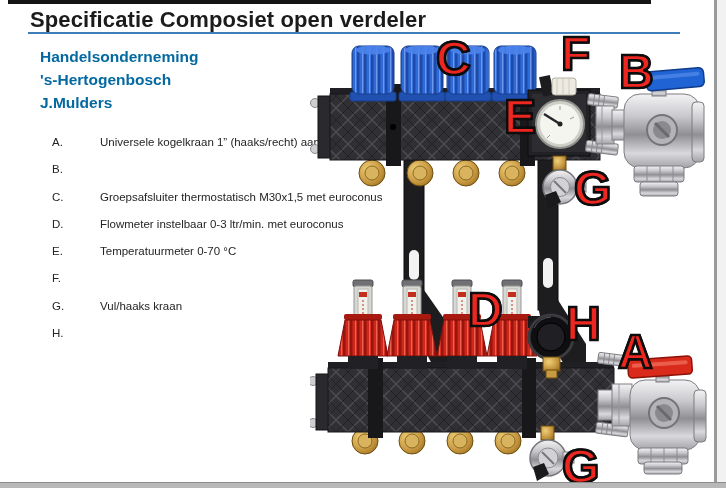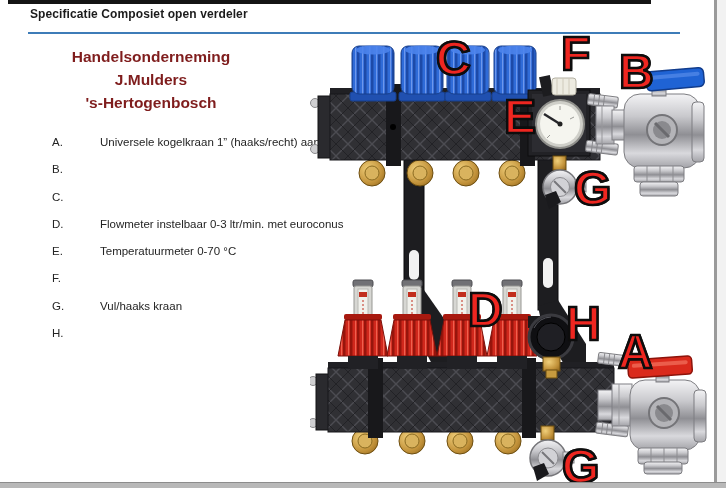--- a/index.html
+++ b/index.html
@@ -1,23 +1,23 @@
 <!DOCTYPE html>
 <html><head>
 <meta charset="utf-8">
 <style>
   html,body{margin:0;padding:0;background:#ffffff;}
   .screen{position:relative;width:726px;height:488px;background:#ffffff;overflow:hidden;
           font-family:"Liberation Sans",sans-serif;}
   .top-bar{position:absolute;left:8px;top:0;width:643px;height:4px;background:#141414;z-index:5;}
-  .page-title{position:absolute;left:30px;top:7px;font-size:12px;font-weight:bold;color:#1b1b1b;
+  .page-title{position:absolute;left:30px;top:7px;font-size:22px;font-weight:bold;color:#1b1b1b;
               letter-spacing:.1px;z-index:5;}
   .title-underline{position:absolute;left:28px;top:32px;width:652px;height:2px;background:#3d7cb8;z-index:5;}
-  .company{position:absolute;left:40px;top:45px;width:222px;text-align:center;
-           font-size:15.5px;font-weight:bold;color:#7f1d1d;line-height:23px;z-index:5;}
+  .company{position:absolute;left:40px;top:45px;width:222px;text-align:left;
+           font-size:15.5px;font-weight:bold;color:#0369a1;line-height:23px;z-index:5;}
   .spec-list{position:absolute;left:52px;top:136px;z-index:5;}
   .spec-row{display:flex;height:27.3px;align-items:flex-start;font-size:11.5px;color:#242424;}
   .spec-key{width:48px;flex:0 0 48px;}
   .spec-text{white-space:nowrap;}
   .photo-svg{position:absolute;left:310px;top:30px;width:416px;height:458px;z-index:10;}
   .ann{position:absolute;z-index:20;font-size:48px;font-weight:bold;line-height:1;
        color:#ee2620;-webkit-text-stroke:2.5px #0d0d0d;
        text-shadow:1px 1px 0 #0d0d0d,-1px -1px 0 #0d0d0d,1px -1px 0 #0d0d0d,-1px 1px 0 #0d0d0d;}
   .edge-right-line{position:absolute;left:714px;top:0;width:3px;height:488px;background:#9a9a9a;z-index:25;}
   .edge-right-fill{position:absolute;left:717px;top:0;width:9px;height:488px;background:#f2f2f2;z-index:25;}
@@ -28,34 +28,35 @@
 <body>
 
 <div class="screen">
 
   <div class="top-bar"></div>
   <div class="page-title">Specificatie Composiet open verdeler</div>
   <div class="title-underline"></div>
 
   <div class="company">
     <div>Handelsonderneming</div>
+    <div>'s-Hertogenbosch</div>
     <div>J.Mulders</div>
-    <div>'s-Hertogenbosch</div>
   </div>
 
   <div class="spec-list">
     <div class="spec-row">
       <span class="spec-key">A.</span>
       <span class="spec-text">Universele kogelkraan 1” (haaks/recht) aanv.</span>
     </div>
     <div class="spec-row">
       <span class="spec-key">B.</span>
     </div>
     <div class="spec-row">
       <span class="spec-key">C.</span>
+      <span class="spec-text">Groepsafsluiter thermostatisch M30x1,5 met euroconus</span>
     </div>
     <div class="spec-row">
       <span class="spec-key">D.</span>
       <span class="spec-text">Flowmeter instelbaar 0-3 ltr/min. met euroconus</span>
     </div>
     <div class="spec-row">
       <span class="spec-key">E.</span>
       <span class="spec-text">Temperatuurmeter 0-70 °C</span>
     </div>
     <div class="spec-row">

